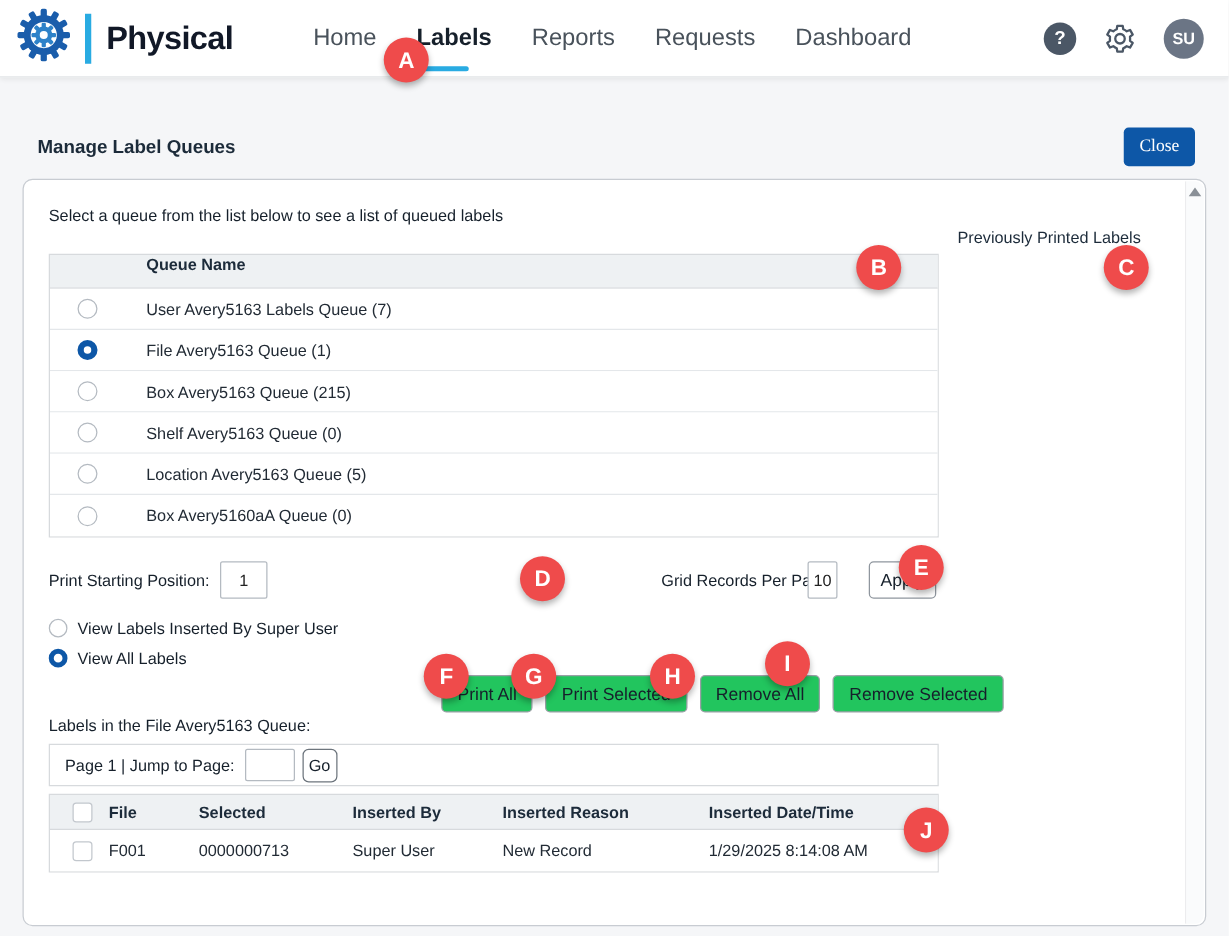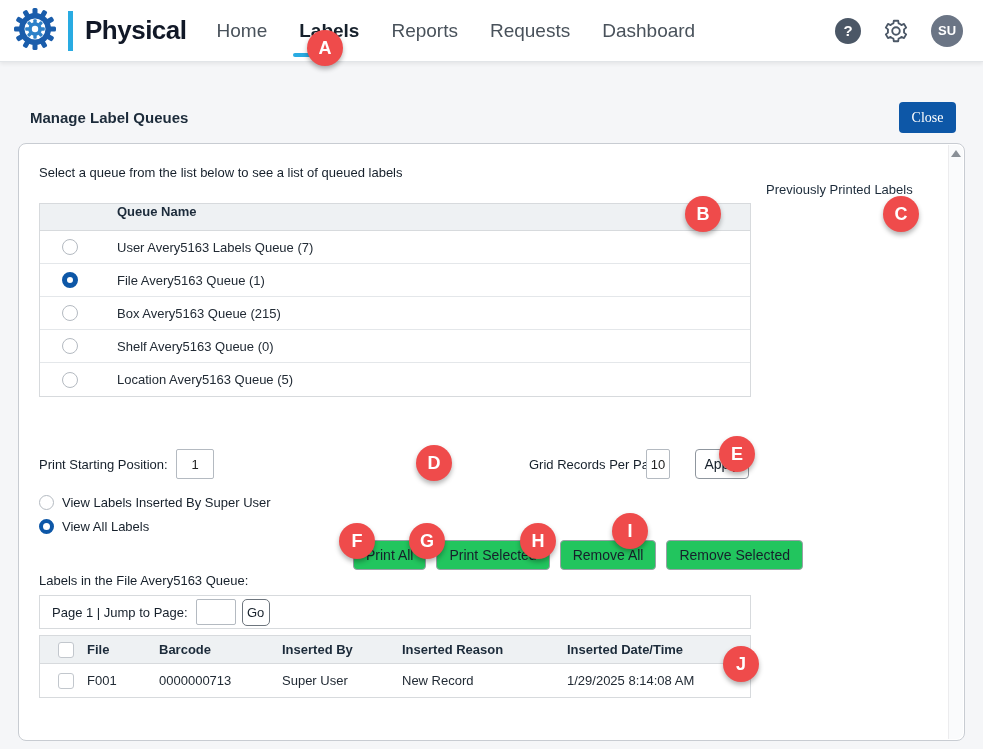--- a/index.html
+++ b/index.html
@@ -13,20 +13,21 @@
   }
 
   
   .navbar {
     position:absolute; left:0; top:0; width:983px; height:62px;
     background:#ffffff;
     border-bottom:1px solid #e2e5e8;
     box-shadow:0 2px 4px rgba(0,0,0,.07);
     display:flex; align-items:center;
     z-index:5;
+    gap:34px;
   }
   .brand { display:flex; align-items:center; margin-left:12px; }
   .brand-bar { width:5px; height:40px; background:#29abe2; margin:0 12px 0 10px; }
   .brand-name { font-size:26px; font-weight:bold; color:#111827; letter-spacing:-0.5px; }
   .nav-links { display:flex; align-items:center; gap:32px; margin-left:30px; }
   .nav-link { font-size:19px; color:#49525b; cursor:pointer; position:relative; padding:6px 0; }
   .nav-link.active { color:#16202b; font-weight:bold; }
   .nav-link.active::after {
     content:""; position:absolute; left:-6px; bottom:-9px; width:48px; height:4px;
     background:#29abe2; border-radius:2px;
@@ -245,20 +246,24 @@
       <span class="q-name">Box Avery5163 Queue (215)</span>
     </div>
     <div class="queue-row">
       <span class="radio"></span>
       <span class="q-name">Shelf Avery5163 Queue (0)</span>
     </div>
     <div class="queue-row">
       <span class="radio"></span>
       <span class="q-name">Location Avery5163 Queue (5)</span>
     </div>
+    <div class="queue-row">
+      <span class="radio"></span>
+      <span class="q-name">Box Avery5160aA Queue (0)</span>
+    </div>
   </div>
 
   <div class="prev-printed">Previously Printed Labels</div>
 
   <div class="controls-row">
     <span class="ctl-label-start">Print Starting Position:</span>
     <input class="input-box start-input" value="1" style="">
     <span class="ctl-label-grid">Grid Records Per Page:</span>
     <input class="input-box grid-input" value="10" style="">
     <button class="apply-btn">Apply</button>
@@ -287,21 +292,21 @@
   <div class="pager">
     <span class="pager-text">Page 1 | Jump to Page:</span>
     <input class="jump-input" value="" style="">
     <button class="go-btn">Go</button>
   </div>
 
   <div class="labels-table">
     <div class="lt-grid lt-header">
       <span class="checkbox"></span>
       <span>File</span>
-      <span>Barcode</span>
+      <span>Selected</span>
       <span>Inserted By</span>
       <span>Inserted Reason</span>
       <span>Inserted Date/Time</span>
     </div>
     <div class="lt-grid lt-row">
       <span class="checkbox"></span>
       <span>F001</span>
       <span>0000000713</span>
       <span>Super User</span>
       <span>New Record</span>

